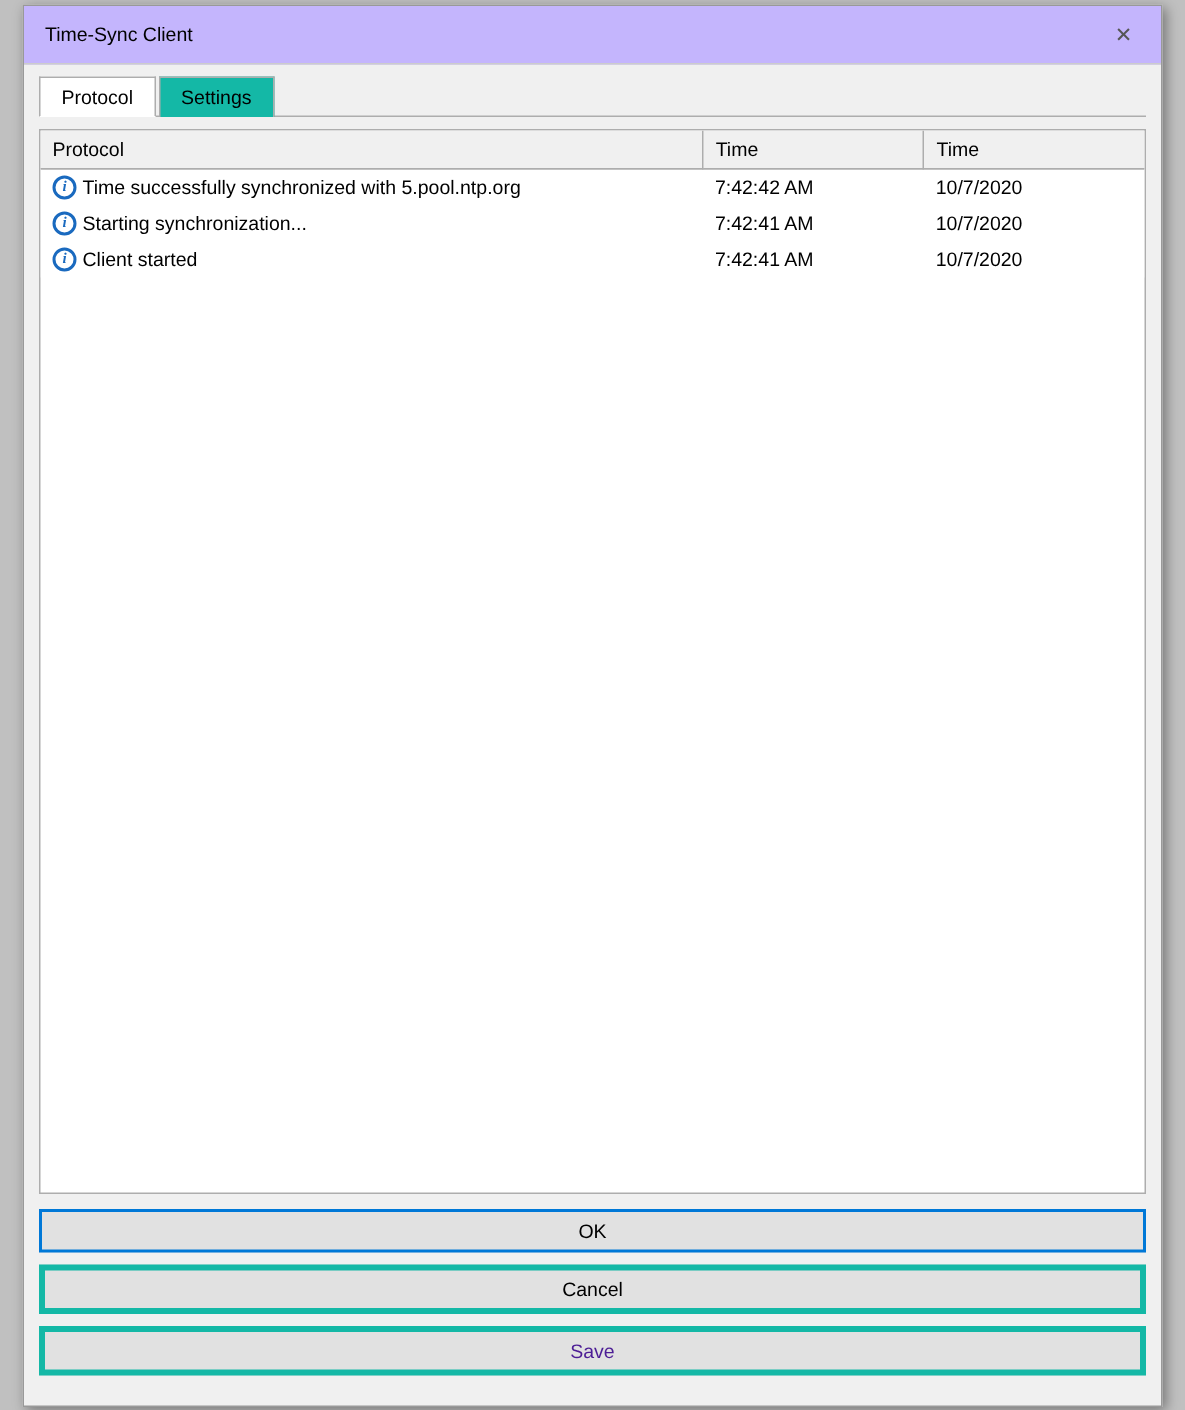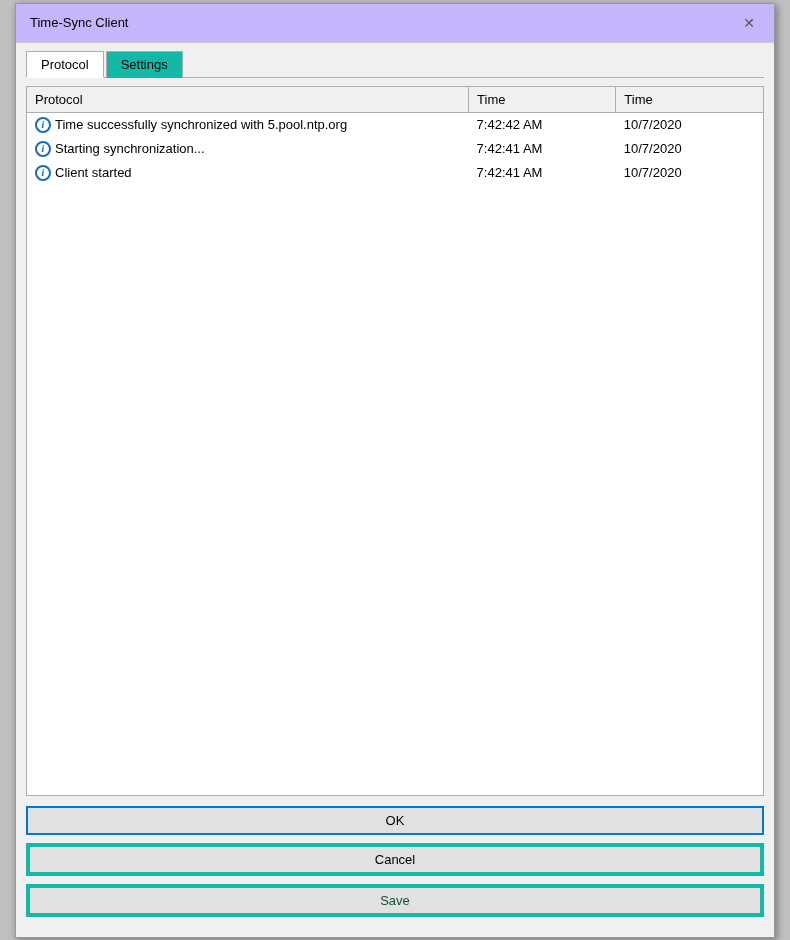--- a/index.html
+++ b/index.html
@@ -170,21 +170,21 @@
       cursor: pointer;
       min-width: 80px;
     }
 
     .btn-ok {
       border: 2px solid #0078d7;
       background: #e1e1e1;
     }
 
     .btn:disabled {
-      color: #14532d;
+      color: #4c1d95;
       cursor: default;
     }
   </style>
 </head>
 <body>
 
 <div class="window">
   <div class="title-bar">
     <span class="title-bar-text">Time-Sync Client</span>
     <button class="title-bar-close">✕</button>

